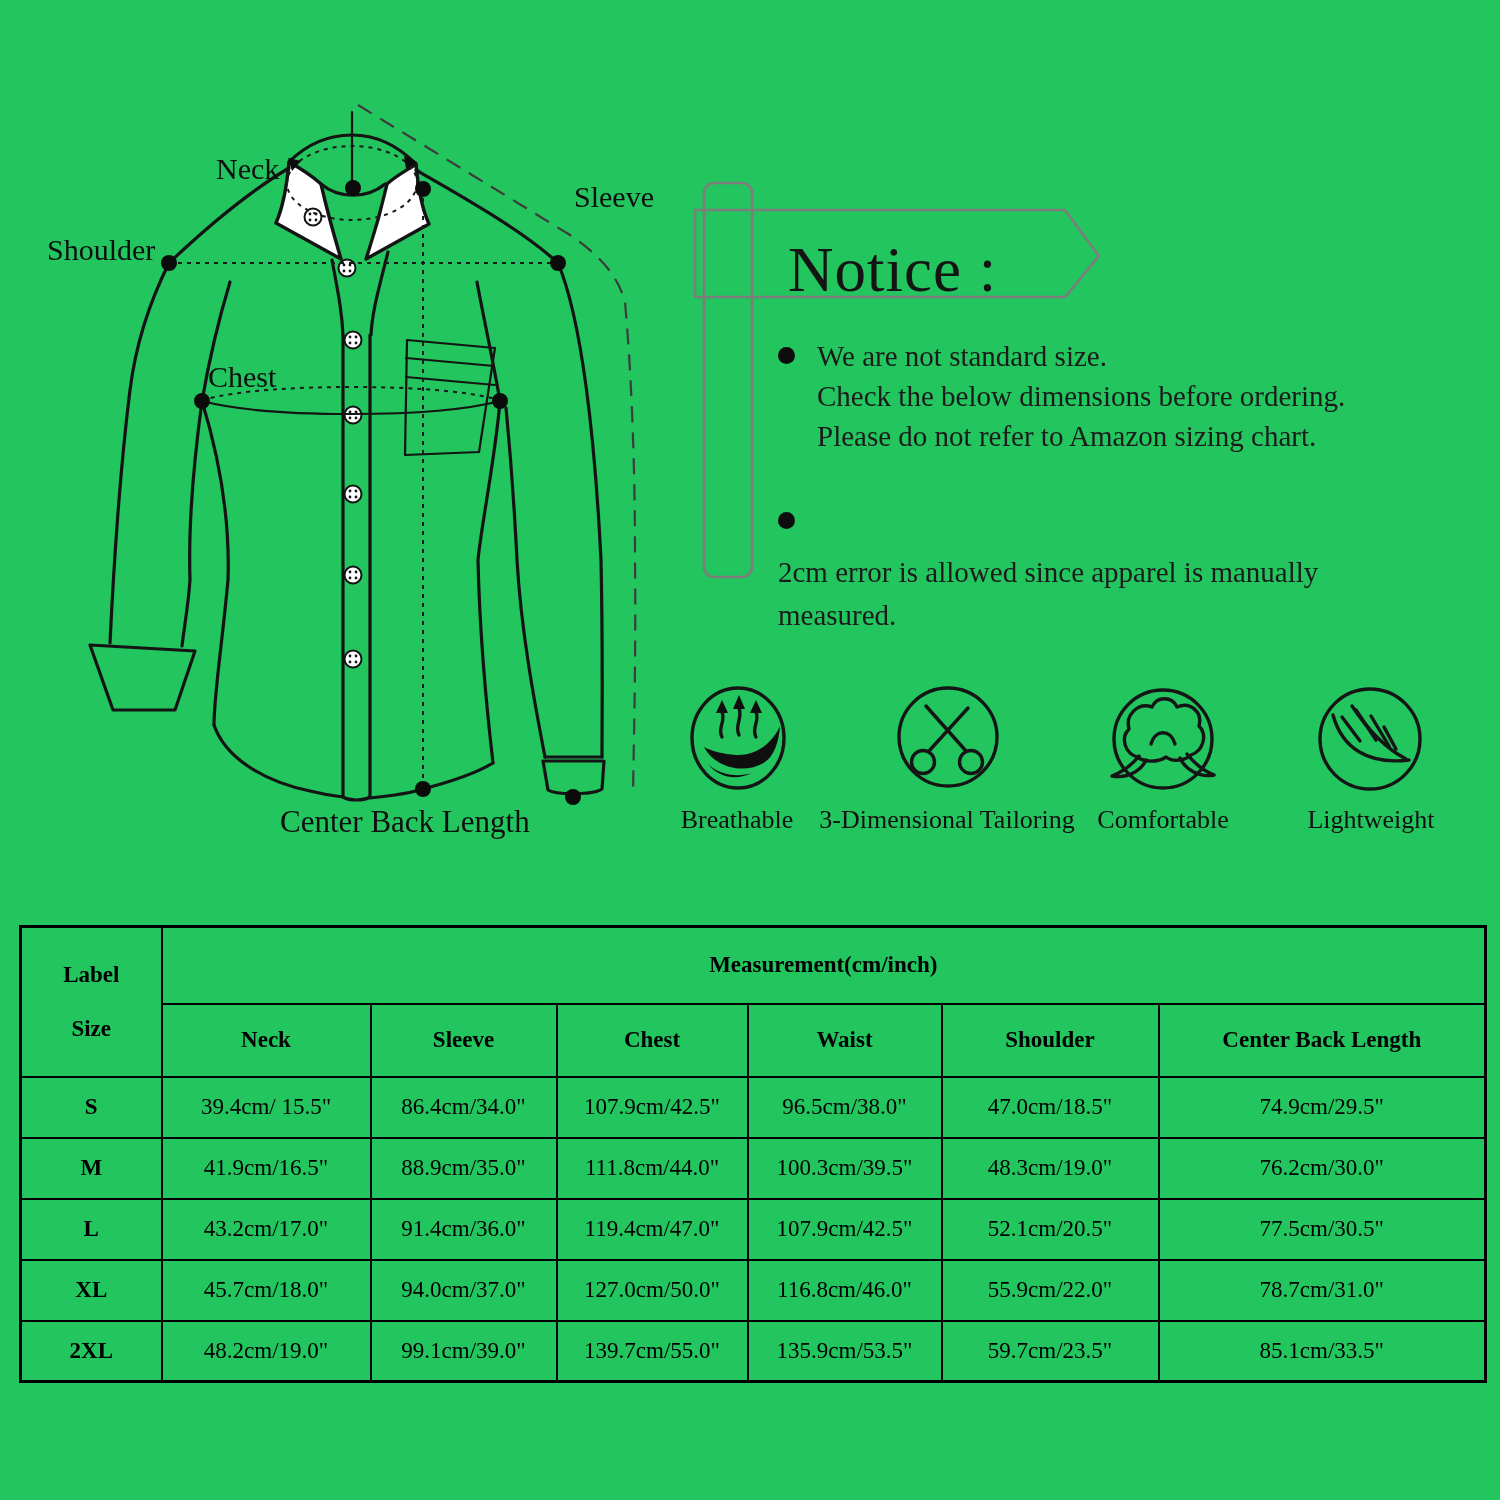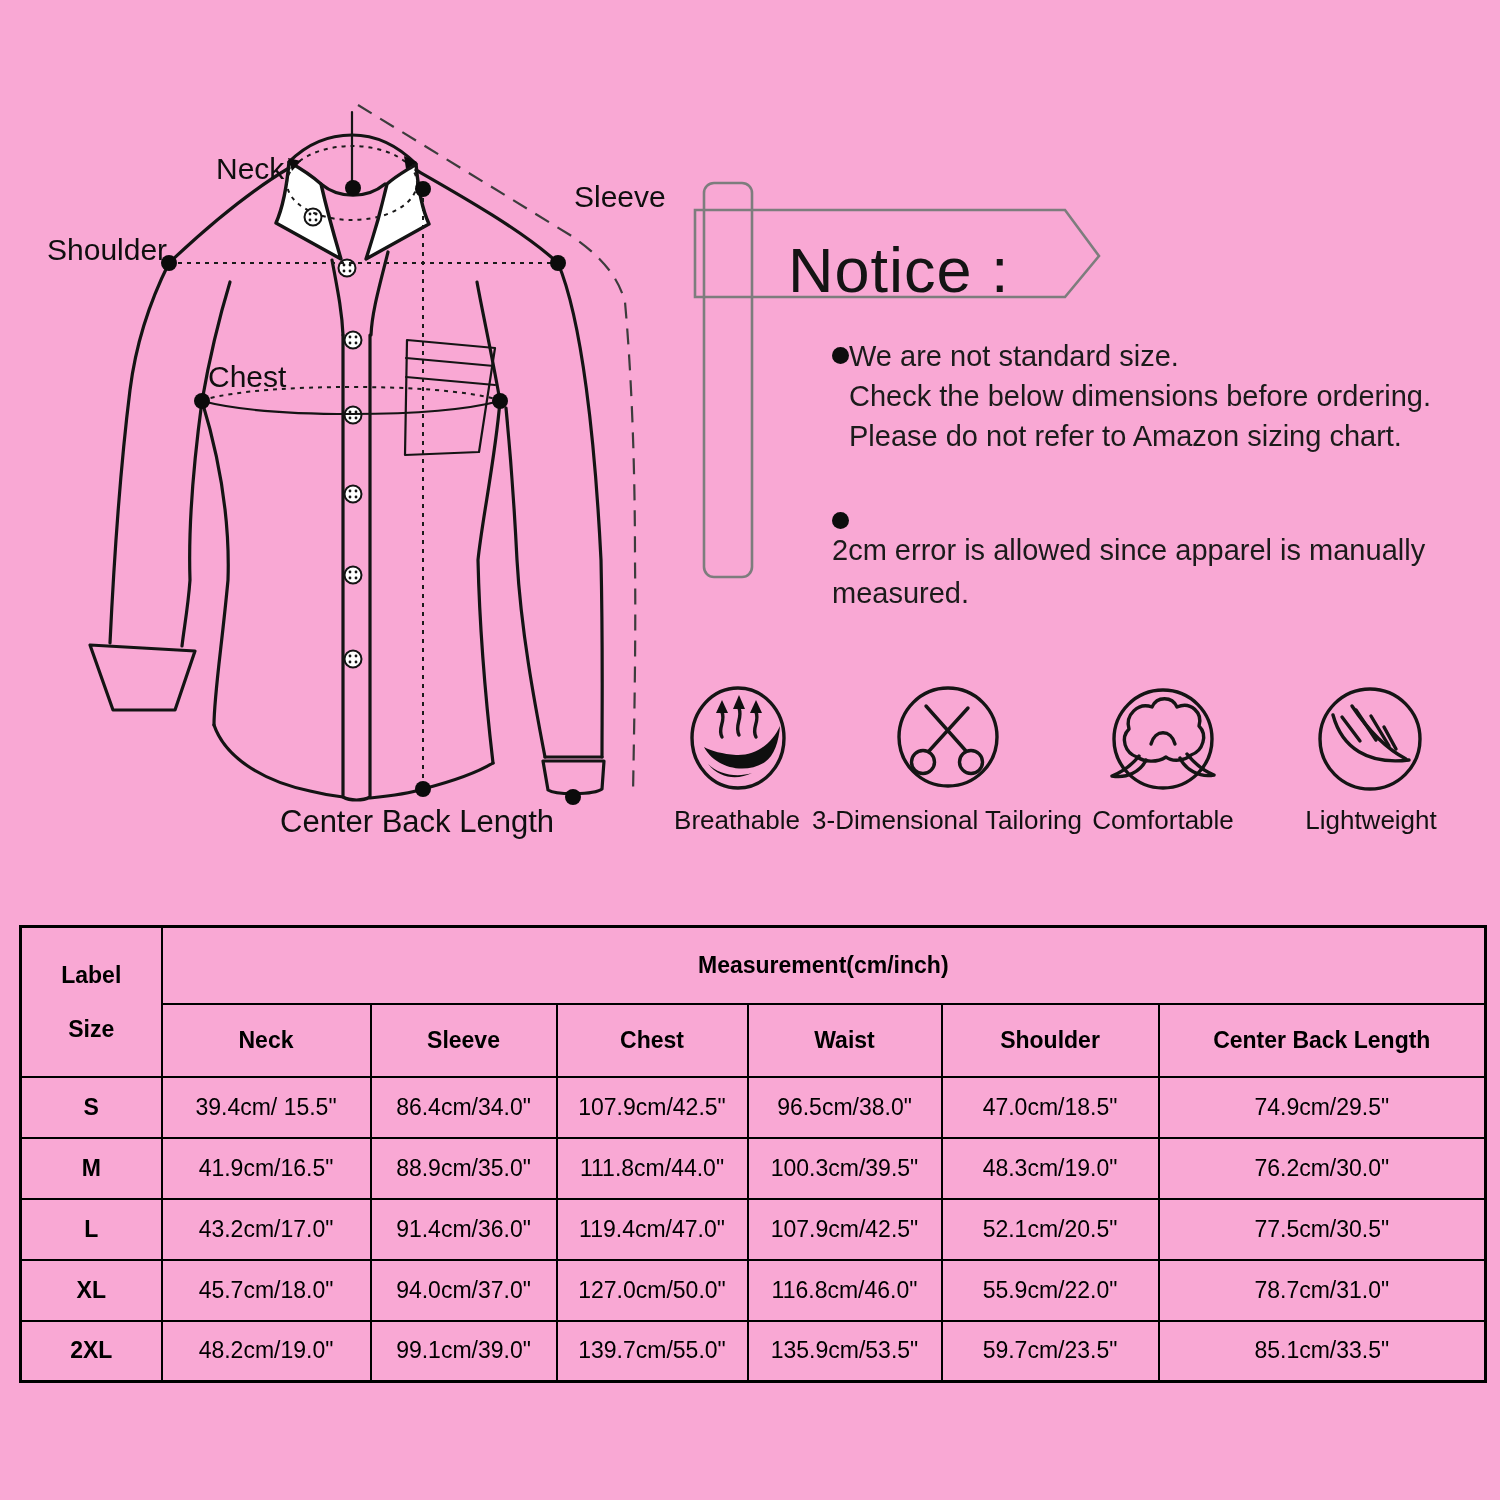--- a/index.html
+++ b/index.html
@@ -1,36 +1,36 @@
 <!DOCTYPE html>
 <html><head>
 <meta charset="utf-8">
 <style>
   html,body{margin:0;padding:0;background:#fff;}
-  .canvas{position:relative;width:1500px;height:1500px;background:#f9a8d4;overflow:hidden;
-          font-family:Liberation Sans, sans-serif;color:#111;}
+  .canvas{position:relative;width:1500px;height:1500px;background:#22c55e;overflow:hidden;
+          font-family:Liberation Serif, serif;color:#111;}
   .art{position:absolute;left:0;top:0;width:1500px;height:1500px;}
 
   
   .s{fill:none;stroke:#141414;stroke-width:3.2;stroke-linecap:round;stroke-linejoin:round;}
   .s2{fill:none;stroke:#141414;stroke-width:2.2;stroke-linecap:round;stroke-linejoin:round;}
   .wing{fill:#ffffff;stroke:#141414;stroke-width:3.4;stroke-linejoin:round;}
   .dotted{fill:none;stroke:#1a1a1a;stroke-width:2;stroke-dasharray:4 5;}
   .dashed{fill:none;stroke:#3c3c3c;stroke-width:2.2;stroke-dasharray:16 10;}
   .dot{fill:#0b0b0b;stroke:none;}
   .sign{fill:none;stroke:#7d7d7d;stroke-width:2.6;}
   .icon{fill:none;stroke:#151515;stroke-width:3.4;stroke-linecap:round;stroke-linejoin:round;}
   .fillb{fill:#0f0f0f;stroke:none;}
 
   
   .lbl{position:absolute;font-size:30px;color:#0f0f0f;white-space:nowrap;}
 
   
   .notice-title{position:absolute;left:788px;top:234px;font-size:63px;color:#141414;letter-spacing:1px;white-space:nowrap;}
-  .bullet{position:absolute;left:832px;display:flex;}
+  .bullet{position:absolute;left:778px;display:flex;gap:22px;}
   .bdot{flex:0 0 auto;width:17px;height:17px;border-radius:50%;background:#0d0d0d;margin-top:11px;}
   .blines{font-size:29px;line-height:40px;color:#1b1b1b;white-space:nowrap;}
   .bullet.second .blines{line-height:43px;}
 
   
   .feat-lbl{position:absolute;top:805px;transform:translateX(-50%);font-size:26px;color:#111;white-space:nowrap;}
 
   
   table.size{position:absolute;left:19px;top:925px;width:1465px;border-collapse:collapse;table-layout:fixed;
              border:3px solid #000;text-align:center;color:#000;}

